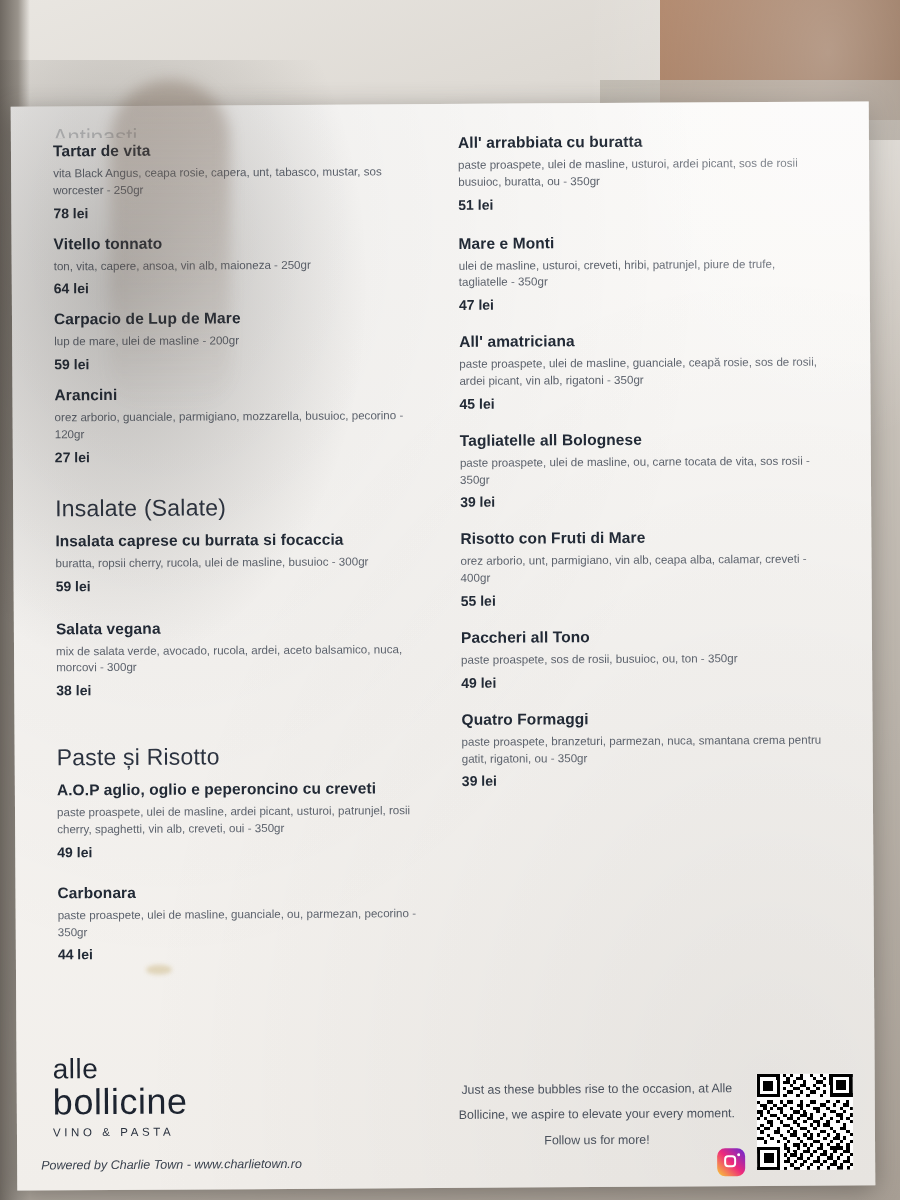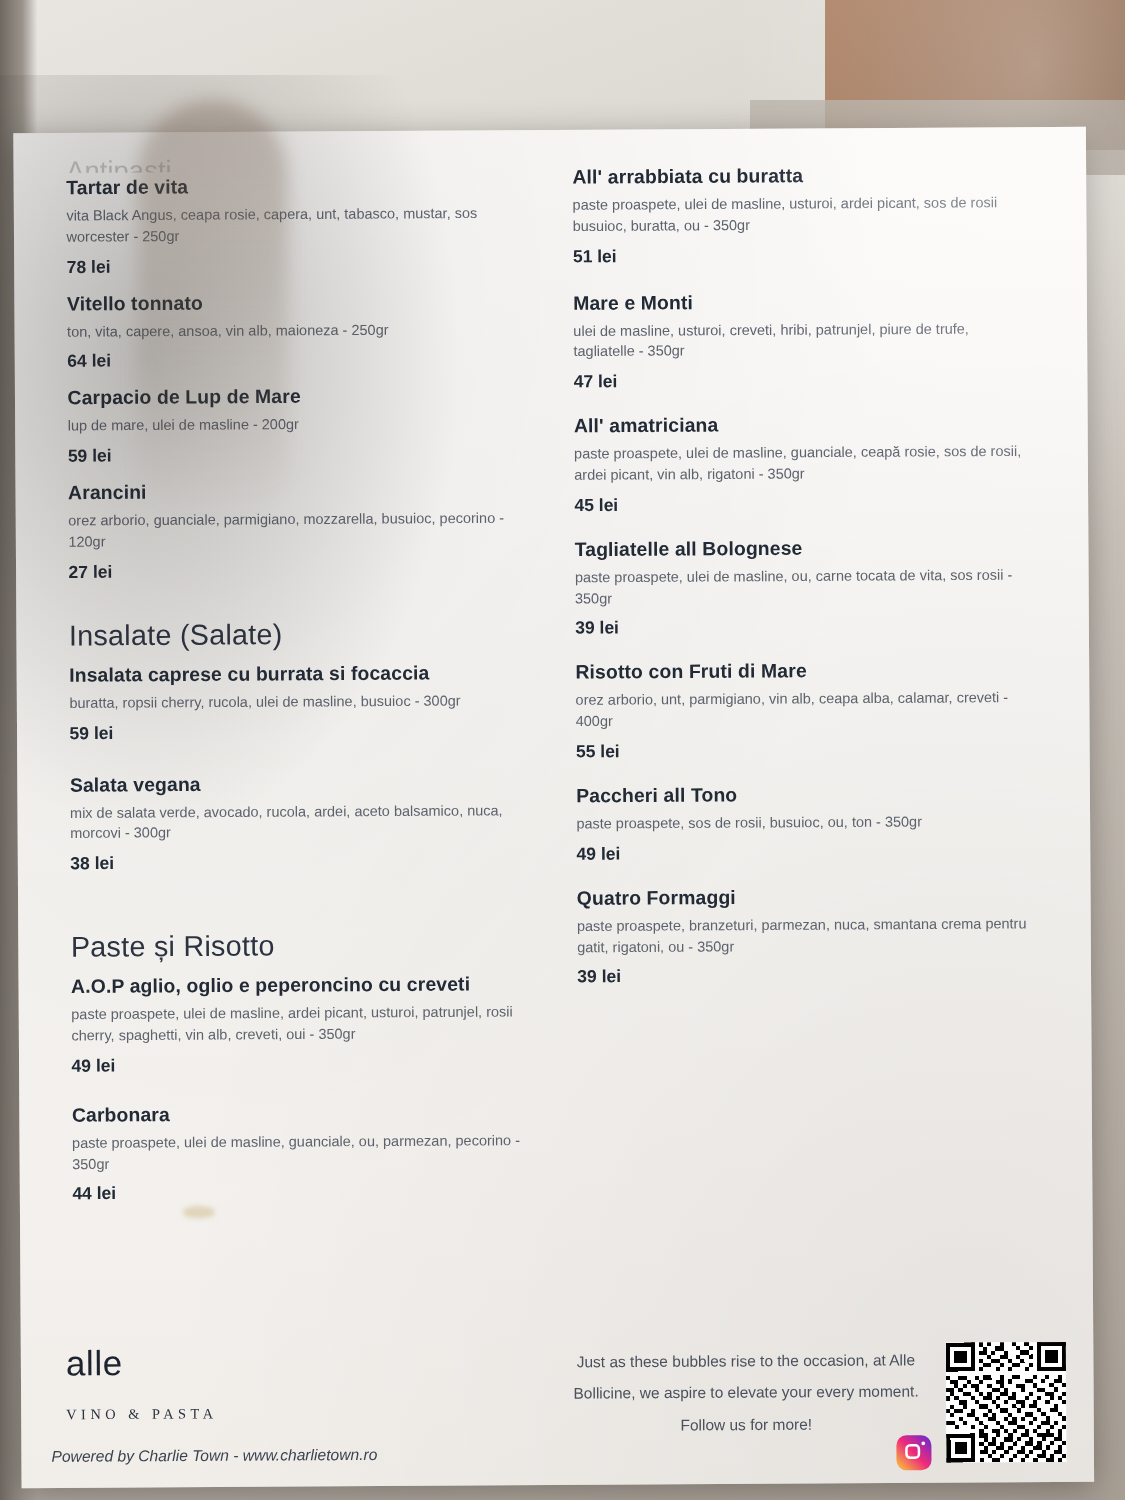--- a/index.html
+++ b/index.html
@@ -141,23 +141,22 @@
     line-height: 1.05;
   }
   .logo .l2 {
     font-size: 36px;
     letter-spacing: .5px;
     line-height: 1.05;
   }
   .logo .l3 {
     font-size: 11.5px;
     letter-spacing: 3.6px;
-    margin-top: 21px;
+    margin-top: 5px;
     color: #2b3340;
-    font-family: Liberation Serif, serif;
   }
   .powered {
     position: absolute;
     left: 24px;
     bottom: 18px;
     font-size: 12.5px;
     font-style: italic;
     color: #3a424e;
   }
   .tagline {
@@ -368,20 +367,21 @@
             <div class="item-price">39 lei</div>
           </div>
         </div>
 
       </div>
     </div>
 
     <div class="footer">
       <div class="logo">
         <div class="l1">alle</div>
+        <div class="l2">bollicine</div>
         <div class="l3">VINO &amp; PASTA</div>
       </div>
 
       <div class="tagline">
         <div>Just as these bubbles rise to the occasion, at Alle</div>
         <div>Bollicine, we aspire to elevate your every moment.</div>
       </div>
       <div class="follow">Follow us for more!</div>
 
       <div class="ig"></div>

